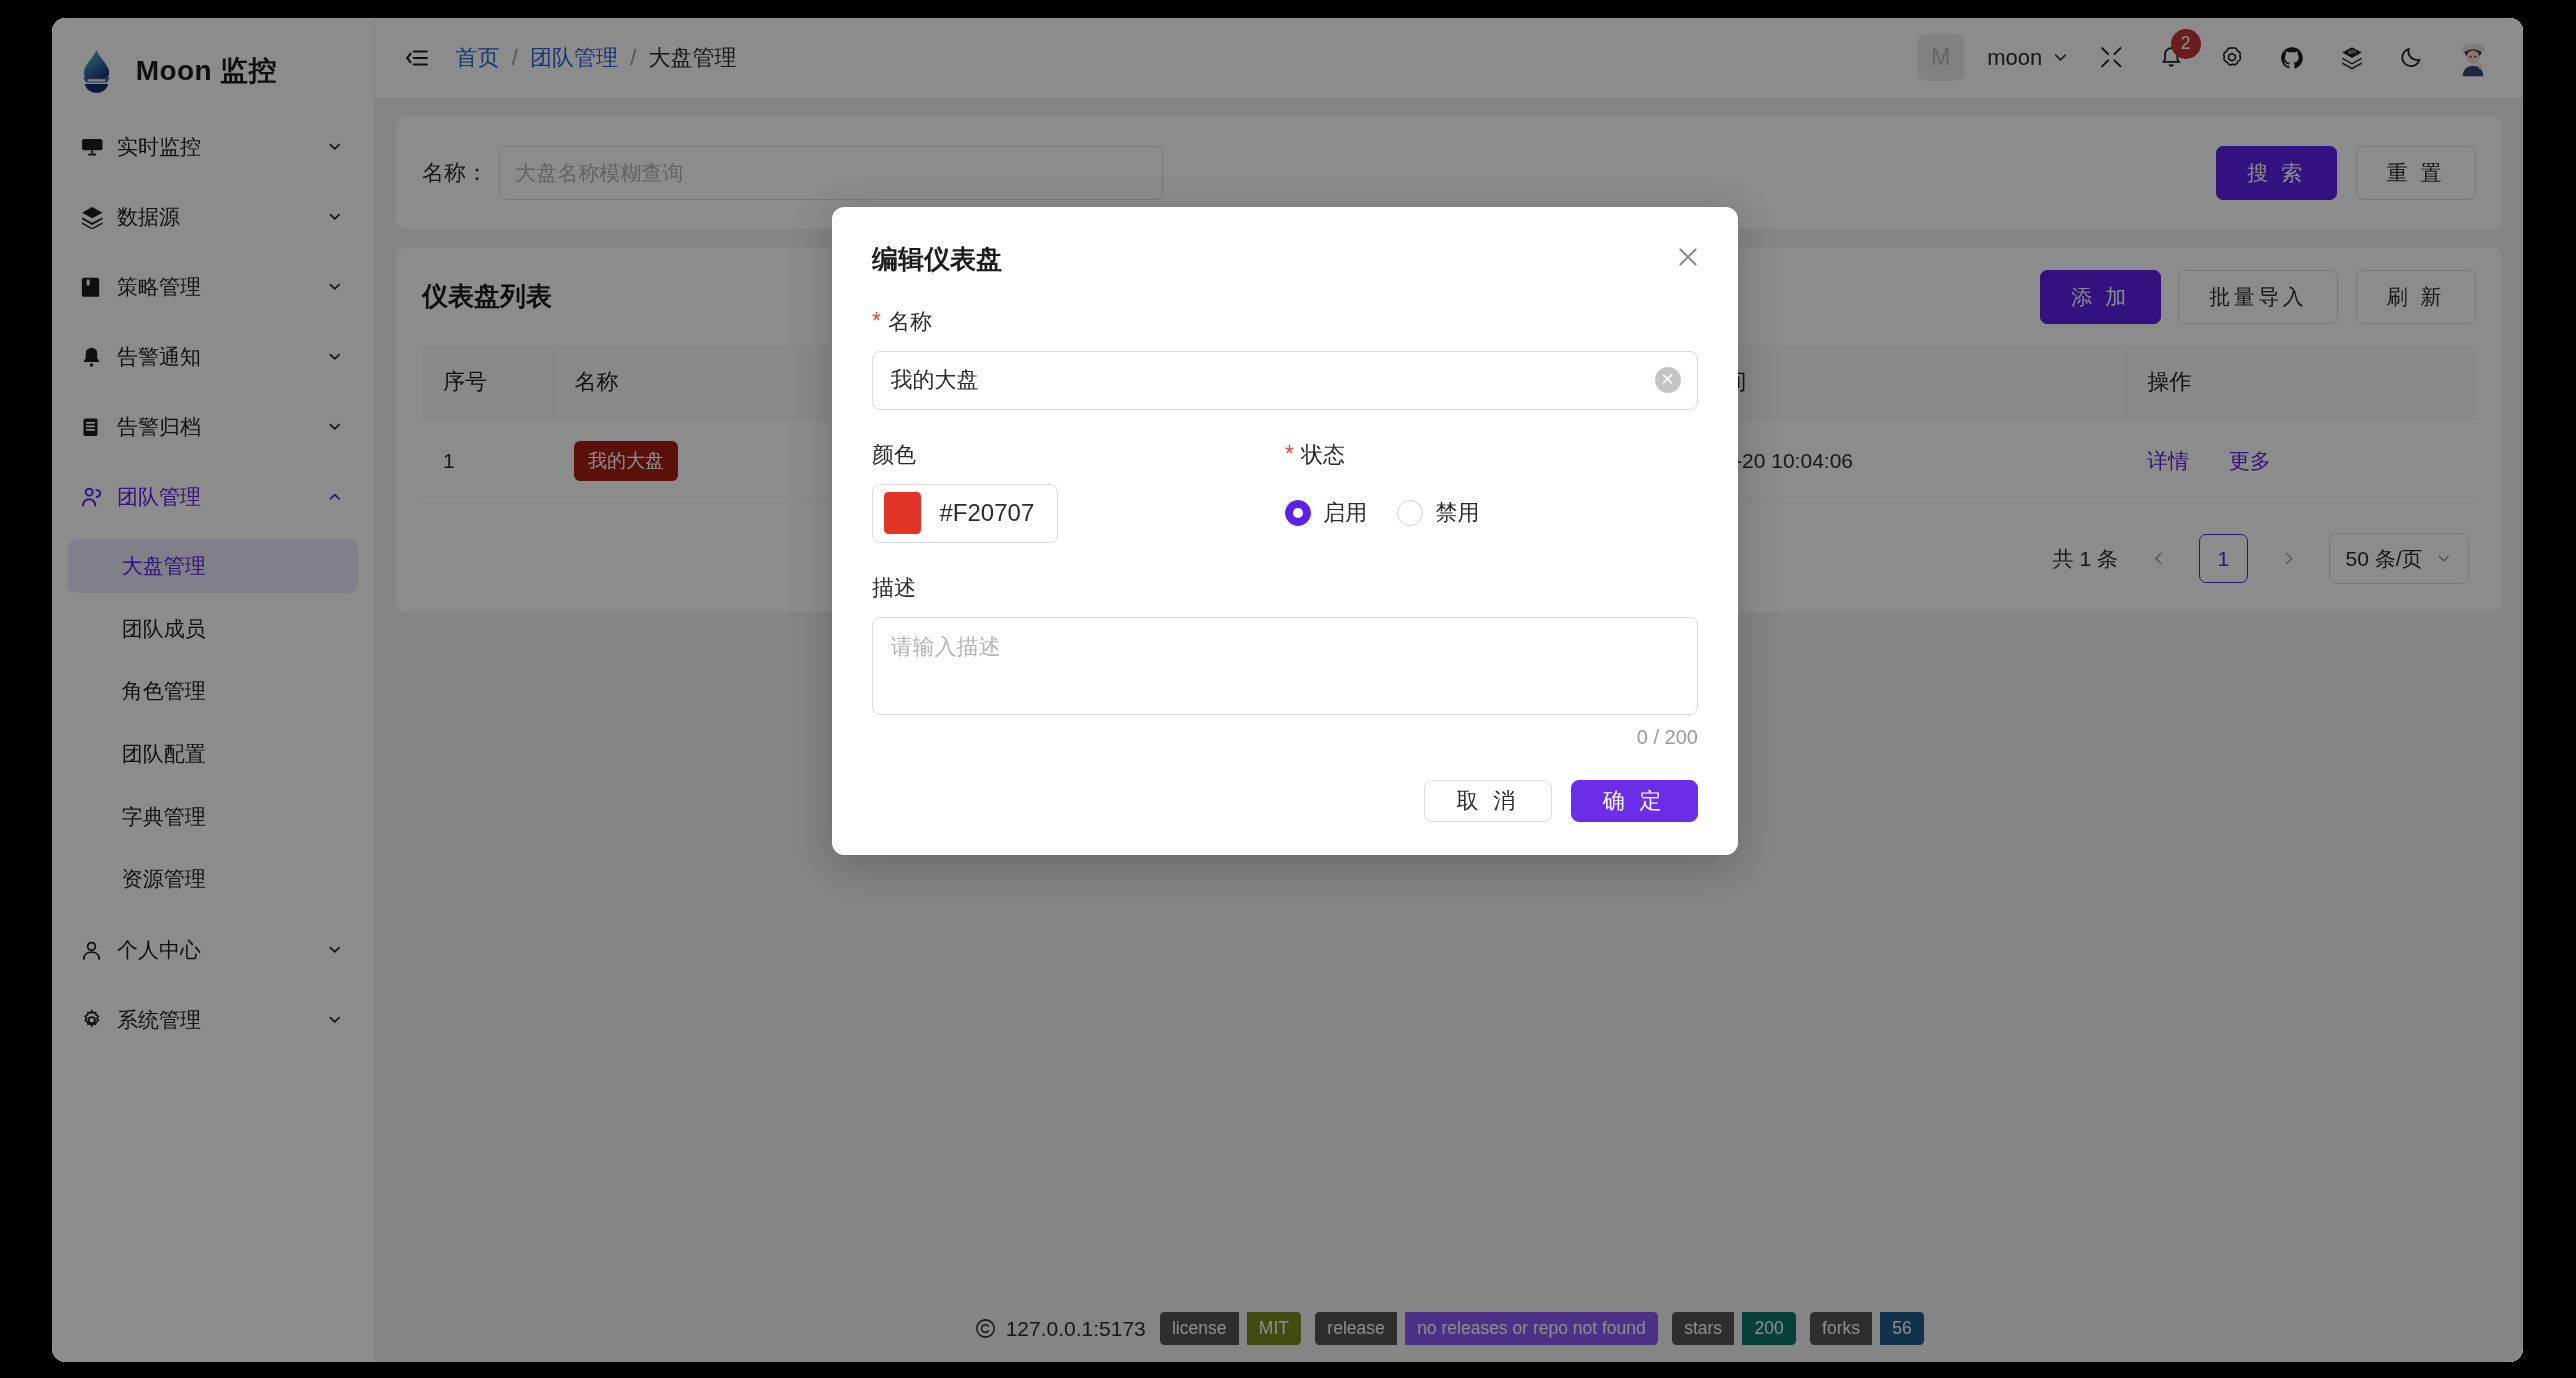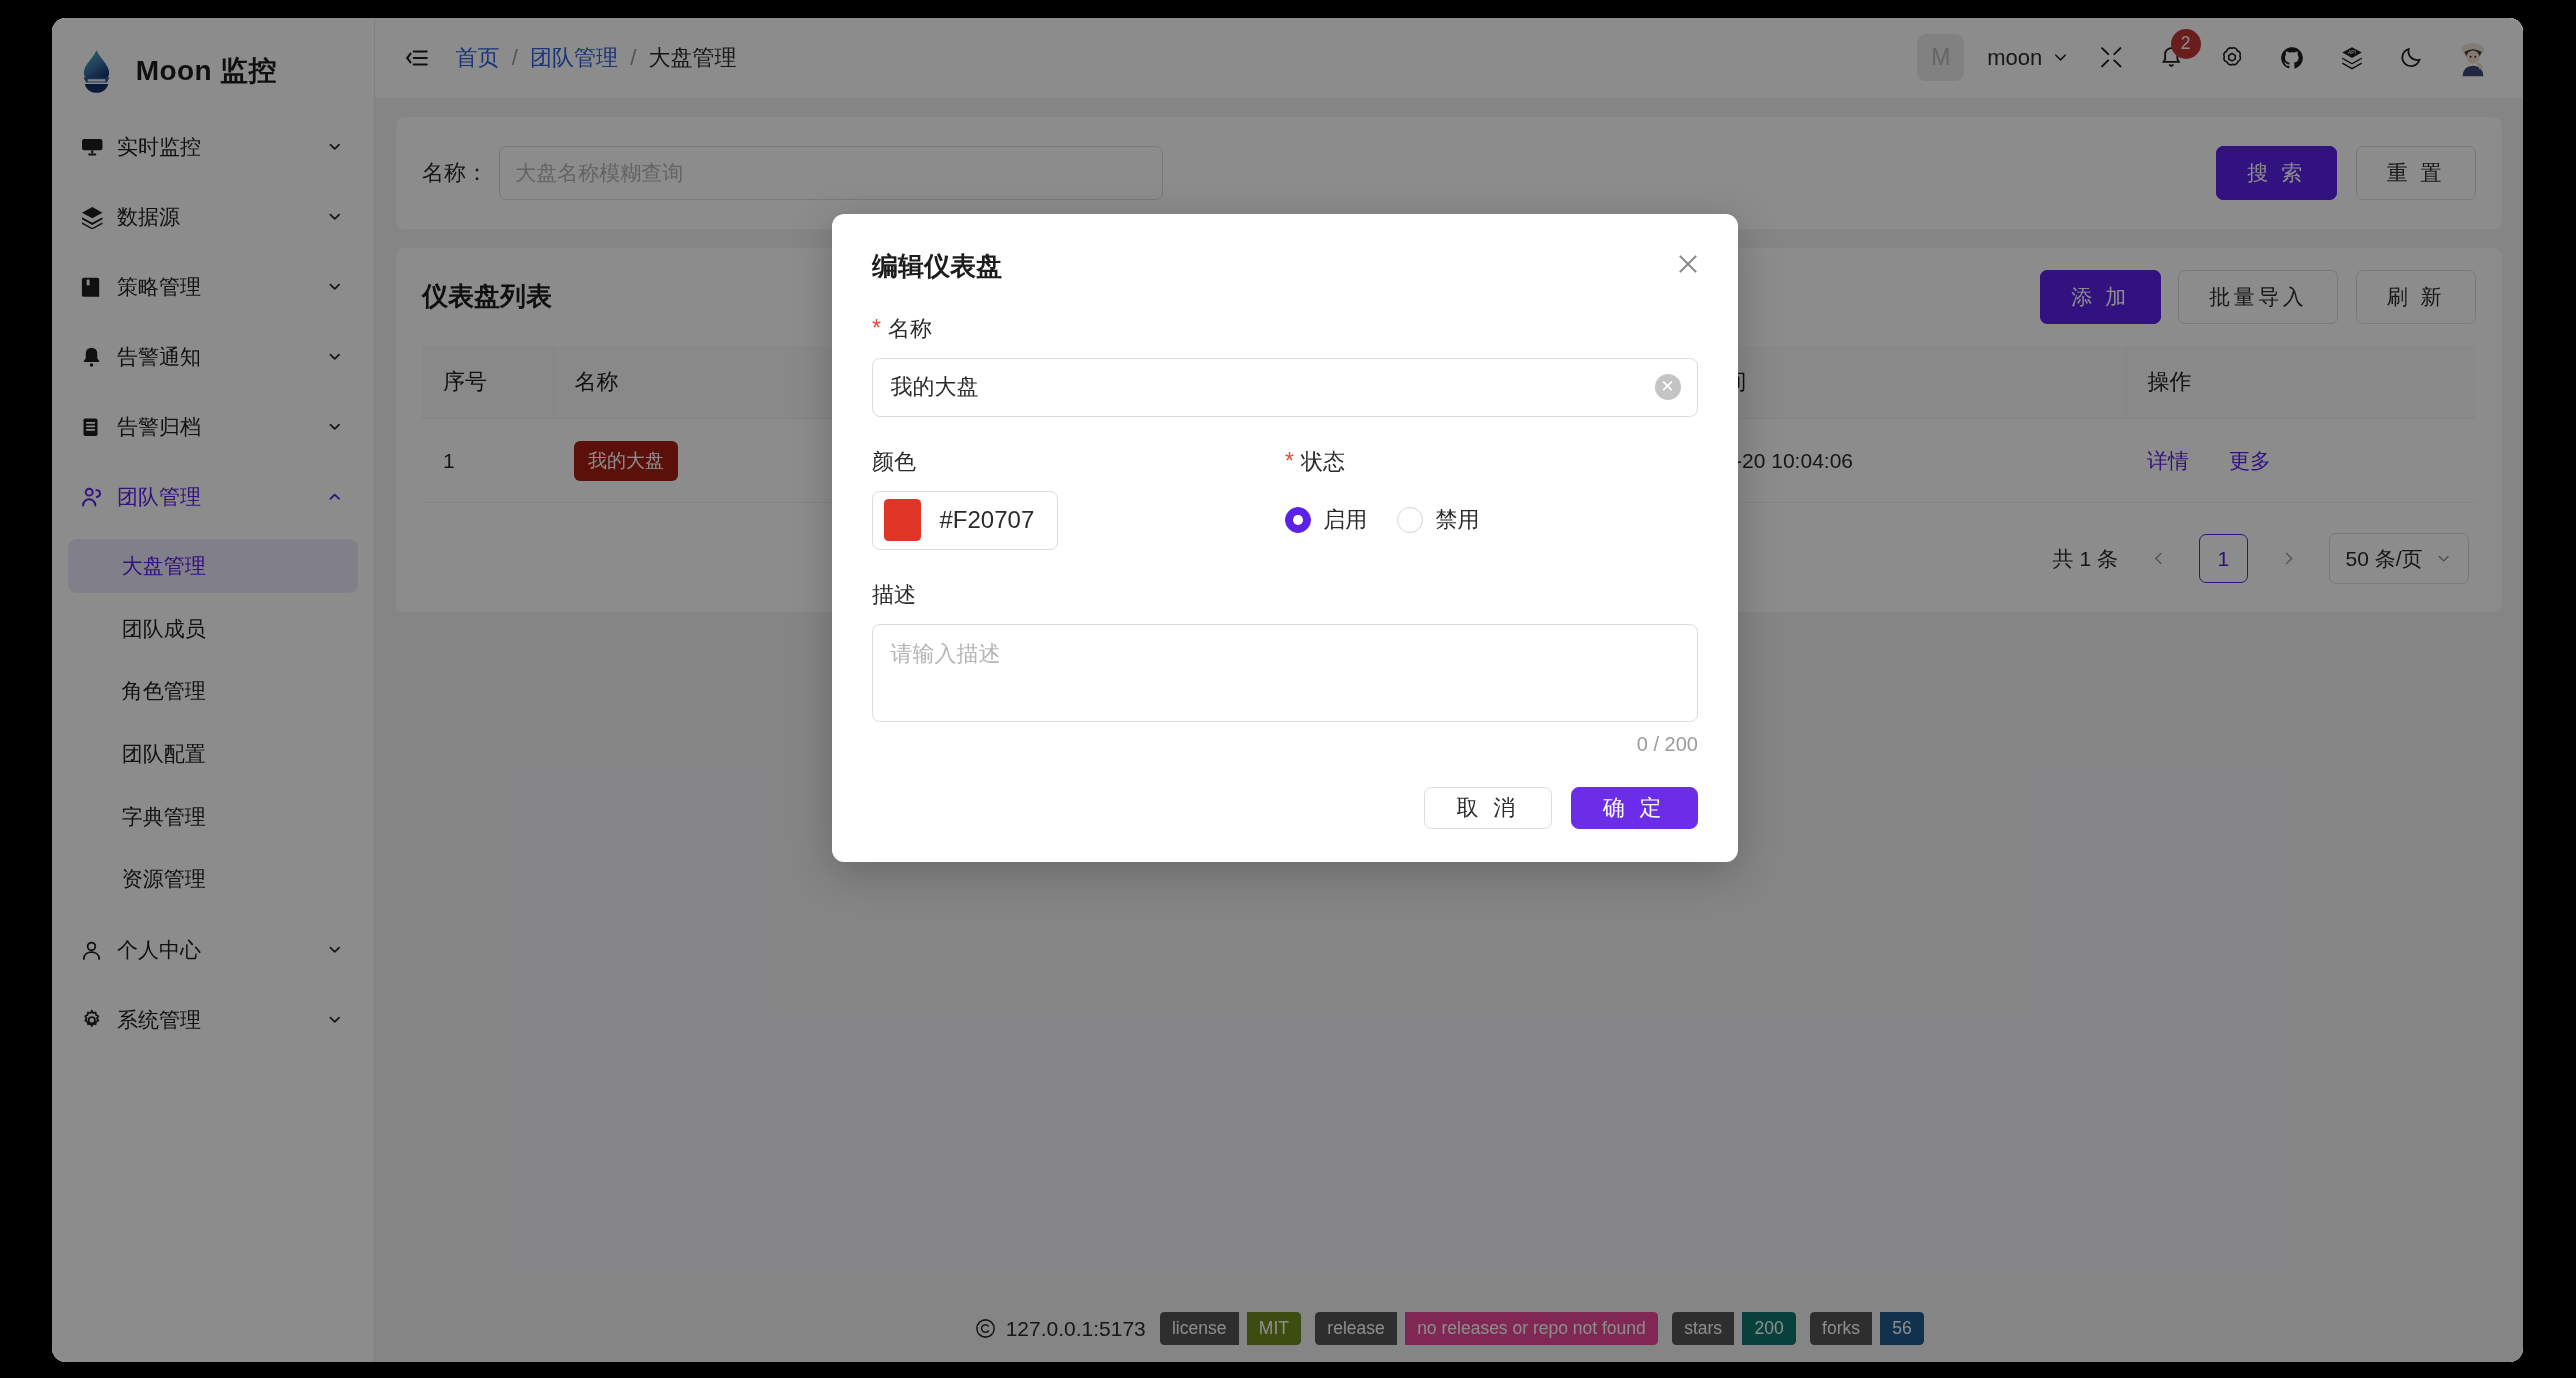--- a/index.html
+++ b/index.html
@@ -178,21 +178,21 @@
   .shield .r { color: #fff; padding: 0 12.2px; display: flex; align-items: center; margin-left: 8px; }
 
   
   .overlay {
     position: absolute; inset: 0;
     background: rgba(0,0,0,0.45);
     z-index: 50;
   }
   .modal {
     position: absolute;
-    left: 780px; top: 196px;
+    left: 780px; top: 189px;
     width: 906px;
     background: #fff; border-radius: 12.2px;
     padding: 35px 40px 33px 40px;
     z-index: 60;
     box-shadow: 0 10.5px 42px rgba(0,0,0,0.22);
   }
   .modal-title { font-size: 26px; font-weight: bold; color: #1c1c1c; }
   .modal-close {
     position: absolute; right: 31px; top: 31px;
     width: 38px; height: 38px; display: flex; align-items: center; justify-content: center;
@@ -577,21 +577,21 @@
             <path d="M15 9.5 a4 4 0 1 0 0 5" stroke-linecap="round"></path>
           </svg>
         <span>127.0.0.1:5173</span>
       </span>
       <span class="shield">
         <span class="l">license</span>
         <span class="r" id="badge0" style="background: rgb(111, 139, 30);">MIT</span>
       </span>
       <span class="shield">
         <span class="l">release</span>
-        <span class="r" id="badge1" style="background: #ec4899; text-align: right;">no releases or repo not found</span>
+        <span class="r" id="badge1" style="background: #8b5cf6; text-align: right;">no releases or repo not found</span>
       </span>
       <span class="shield">
         <span class="l">stars</span>
         <span class="r" id="badge2" style="background: #0f766e;">200</span>
       </span>
       <span class="shield">
         <span class="l">forks</span>
         <span class="r" id="badge3" style="background: rgb(31, 89, 140);">56</span>
       </span>
     </footer>

